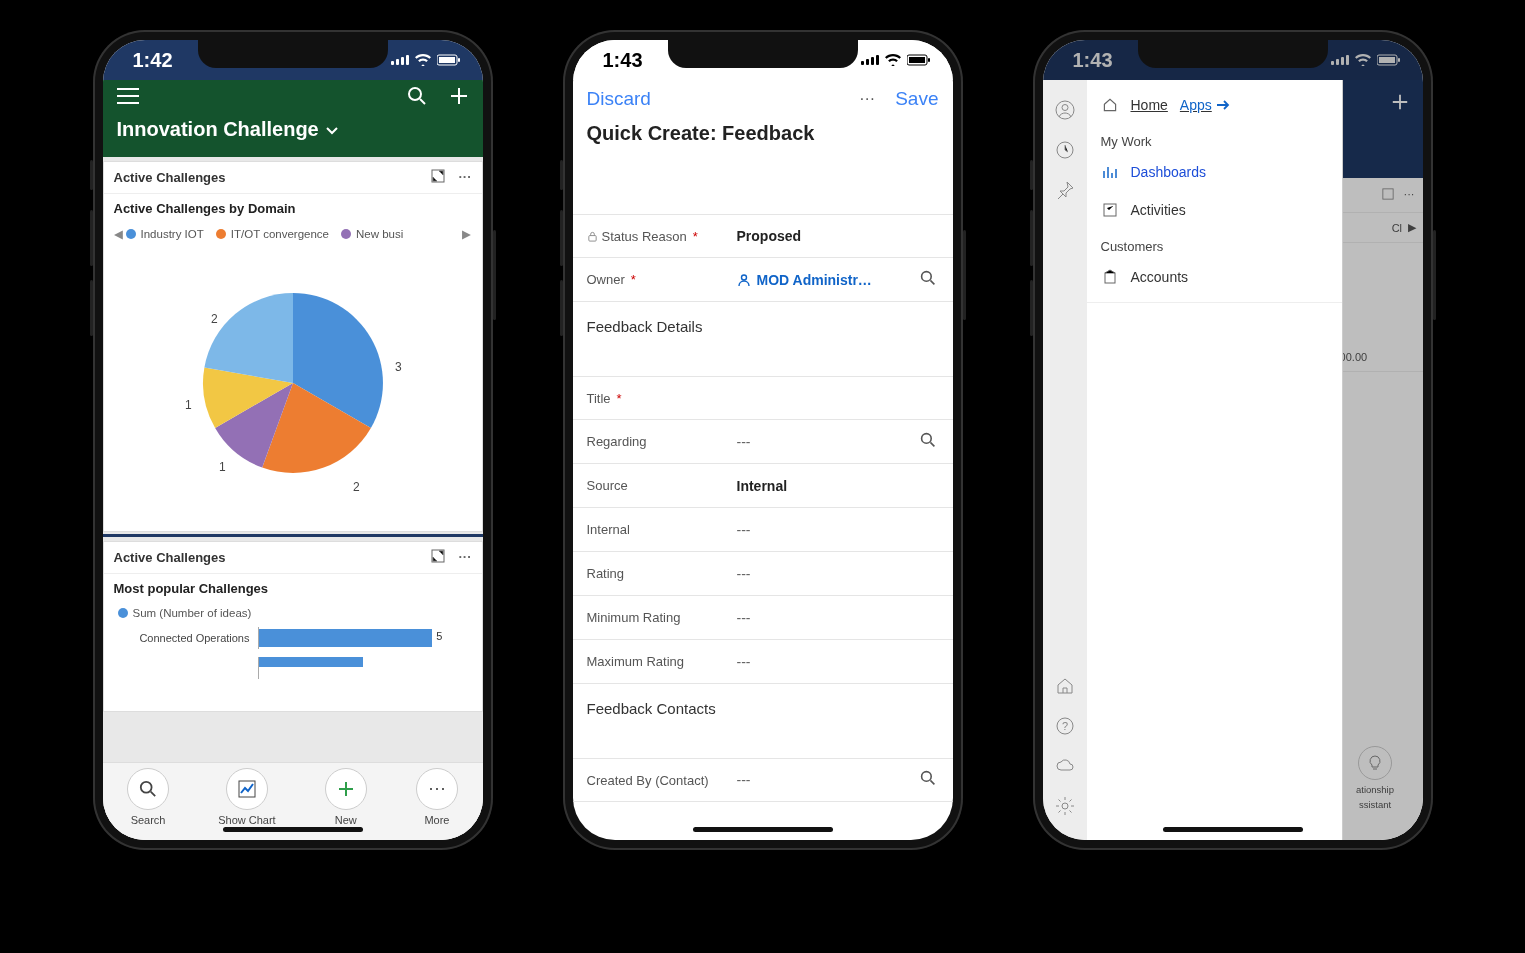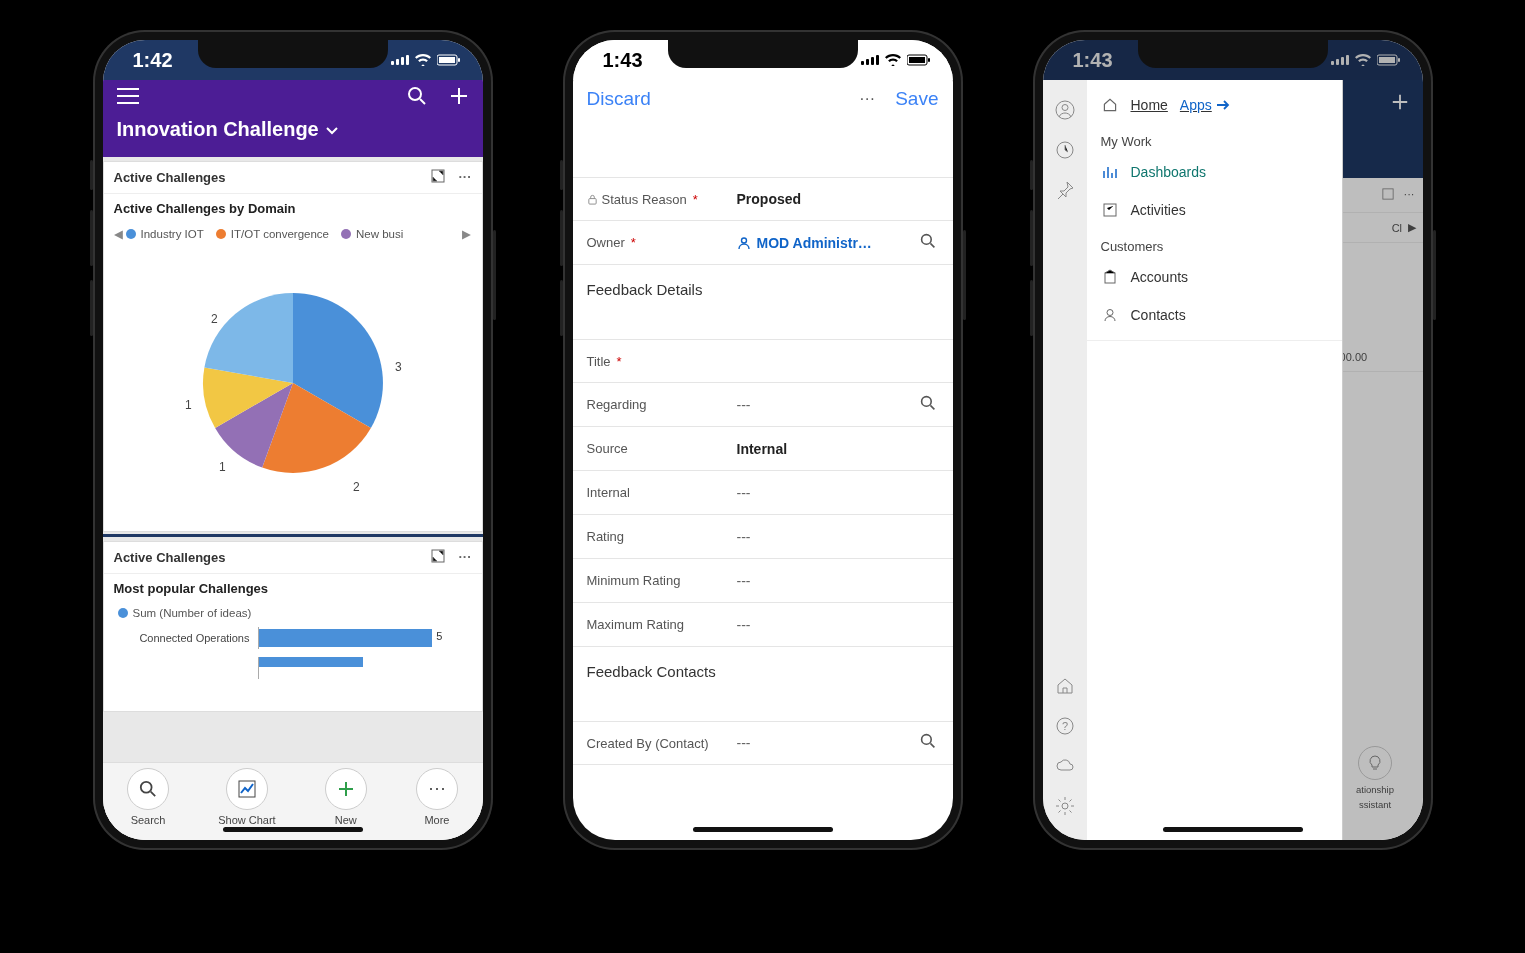--- a/index.html
+++ b/index.html
@@ -21,21 +21,21 @@
   .status-bar { height: 40px; display: flex; align-items: center; justify-content: space-between; padding: 0 22px 0 30px; font-size: 20px; font-weight: 600; }
   .status-bar.dark { background: #1f3864; color: #fff; }
   .status-bar.light { background: #fff; color: #000; }
   .status-icons { display: flex; gap: 6px; align-items: center; }
   .sig-dots { display: flex; gap: 2px; align-items: flex-end; }
   .sig-dots span { width: 3px; background: currentColor; border-radius: 1px; }
   .sig-dots span:nth-child(1){height:4px}.sig-dots span:nth-child(2){height:6px}.sig-dots span:nth-child(3){height:8px}.sig-dots span:nth-child(4){height:10px}
   .wifi-icon svg, .battery-icon svg { display:block; }
 
   
-  .hdr { background: #4c1d95; color: #fff; }
+  .hdr { background: #14532d; color: #fff; }
   .hdr-row1 { display: flex; align-items: center; justify-content: space-between; padding: 6px 14px 2px; }
   .hdr-row2 { display: flex; align-items: center; padding: 6px 14px 16px; font-size: 20px; font-weight: 600; }
   .chev-down { margin-left: 6px; }
   .hdr-icons { display:flex; gap:22px; }
   .dash-body { flex: 1; background: #e8e8e8; overflow: hidden; position: relative; }
   .card { background: #fff; margin: 4px 0 0; border: 1px solid #ddd; }
   .card-hdr { display: flex; justify-content: space-between; align-items: center; padding: 7px 10px 7px 10px; border-bottom: 1px solid #eee; font-size: 13px; font-weight: 600; color: #333; }
   .card-hdr-right { display:flex; gap:14px; color:#666; }
   .subhdr { padding: 7px 10px; font-size: 13px; font-weight: 600; color: #222; }
   .legend-row { display:flex; align-items:center; padding: 4px 8px; font-size: 11.5px; color: #555; }
@@ -72,21 +72,21 @@
   .field-search { width:22px; text-align:center; color:#555; }
   .input-box { flex:1; border:1px solid #999; border-radius:2px; padding:6px 8px; font-size:14px; }
   .drawer { position:absolute; top:40px; bottom:0; left:0; width: 300px; display:flex; background:transparent; }
   .rail { width: 44px; background:#ededed; display:flex; flex-direction:column; align-items:center; padding-top:10px; }
   .rail-spacer { flex:1; }
   .rail-ico { width:44px; height:40px; display:flex; align-items:center; justify-content:center; color:#666; }
   .drawer-panel { flex:1; background:#fff; border-right:1px solid #ccc; padding-top:6px; }
   .drawer-row { display:flex; align-items:center; padding: 10px 14px; font-size:14px; color:#333; gap:12px; }
   .drawer-row.header { justify-content:flex-start;text-decoration:underline; }
   .drawer-row .apps-link { color:#1064c8; display:flex; align-items:center; gap:4px; }
-  .drawer-row.active { color:#0f766e; }
+  .drawer-row.active { color:#1d4ed8; }
   .drawer-section { padding: 10px 14px 4px; font-size:13px; color:#444; font-weight:400; }
   .drawer-ico { width:18px; height:18px; display:flex; align-items:center; justify-content:center; color:#666; }
   .drawer-row.active .drawer-ico { color:#1064c8; }
   .right-tease { position:absolute; right:0; top:40px; bottom:0; width:96px; background:#fff; filter:brightness(.88); border-left:1px solid #ddd; display:flex; flex-direction:column; }
   .tease-item { padding:8px 6px; font-size:11px; color:#555; border-bottom:1px solid #eee; }
   .tease-bulb { margin-top:auto; padding:14px 0 30px; display:flex; flex-direction:column; align-items:center; font-size:9.5px; color:#555; gap:4px; }
   .bulb-circ { width:34px; height:34px; border-radius:50%; background:#fff; border:1px solid #ccc; display:flex; align-items:center; justify-content:center; }
   .scrim { position:absolute; inset:40px 0 0 0; background:rgba(0,0,0,.15); }
   .dim { filter: brightness(.7); }
 </style>
@@ -302,20 +302,21 @@
           </span>
       </div>
     </div>
     <div class="form-hdr">
       <span class="link-blue">Discard</span>
       <div style="display:flex;gap:20px;align-items:center">
         <span style="color:#555">···</span>
         <span class="link-blue">Save</span>
       </div>
     </div>
+    <div class="form-title">Quick Create: Feedback</div>
 
     <div style="height:26px"></div>
 
     <div class="field-row top-border">
       <div class="field-label">
         <svg class="lock-ico" viewBox="0 0 12 12">
             <rect x="2" y="5" width="8" height="6" rx="1" fill="none" stroke="#888"></rect>
             <path d="M4 5V3.5a2 2 0 114 0V5" fill="none" stroke="#888"></path>
           </svg>
         <span>Status Reason</span>
@@ -552,26 +553,17 @@
         <div class="drawer-section">Customers</div>
         <div class="drawer-row">
           <span class="drawer-ico">
               <svg width="16" height="16" viewBox="0 0 16 16">
                 <rect x="3" y="4" width="10" height="10" fill="none" stroke="#666"></rect>
                 <path stroke="#666" d="M3 4l5-3 5 3"></path>
               </svg>
             </span>
           <span>Accounts</span>
         </div>
-        <div class="drawer-row">
-          <span class="drawer-ico">
-              <svg width="16" height="16" viewBox="0 0 16 16">
-                <circle cx="8" cy="5.5" r="3" fill="none" stroke="#666"></circle>
-                <path d="M3 14c0-2.5 2-4.5 5-4.5s5 2 5 4.5" fill="none" stroke="#666"></path>
-              </svg>
-            </span>
-          <span>Contacts</span>
-        </div>
         <div style="border-top:1px solid #eee;margin-top:6px"></div>
       </div>
     </div>
   </div>
 </div>
 
 </body></html>

